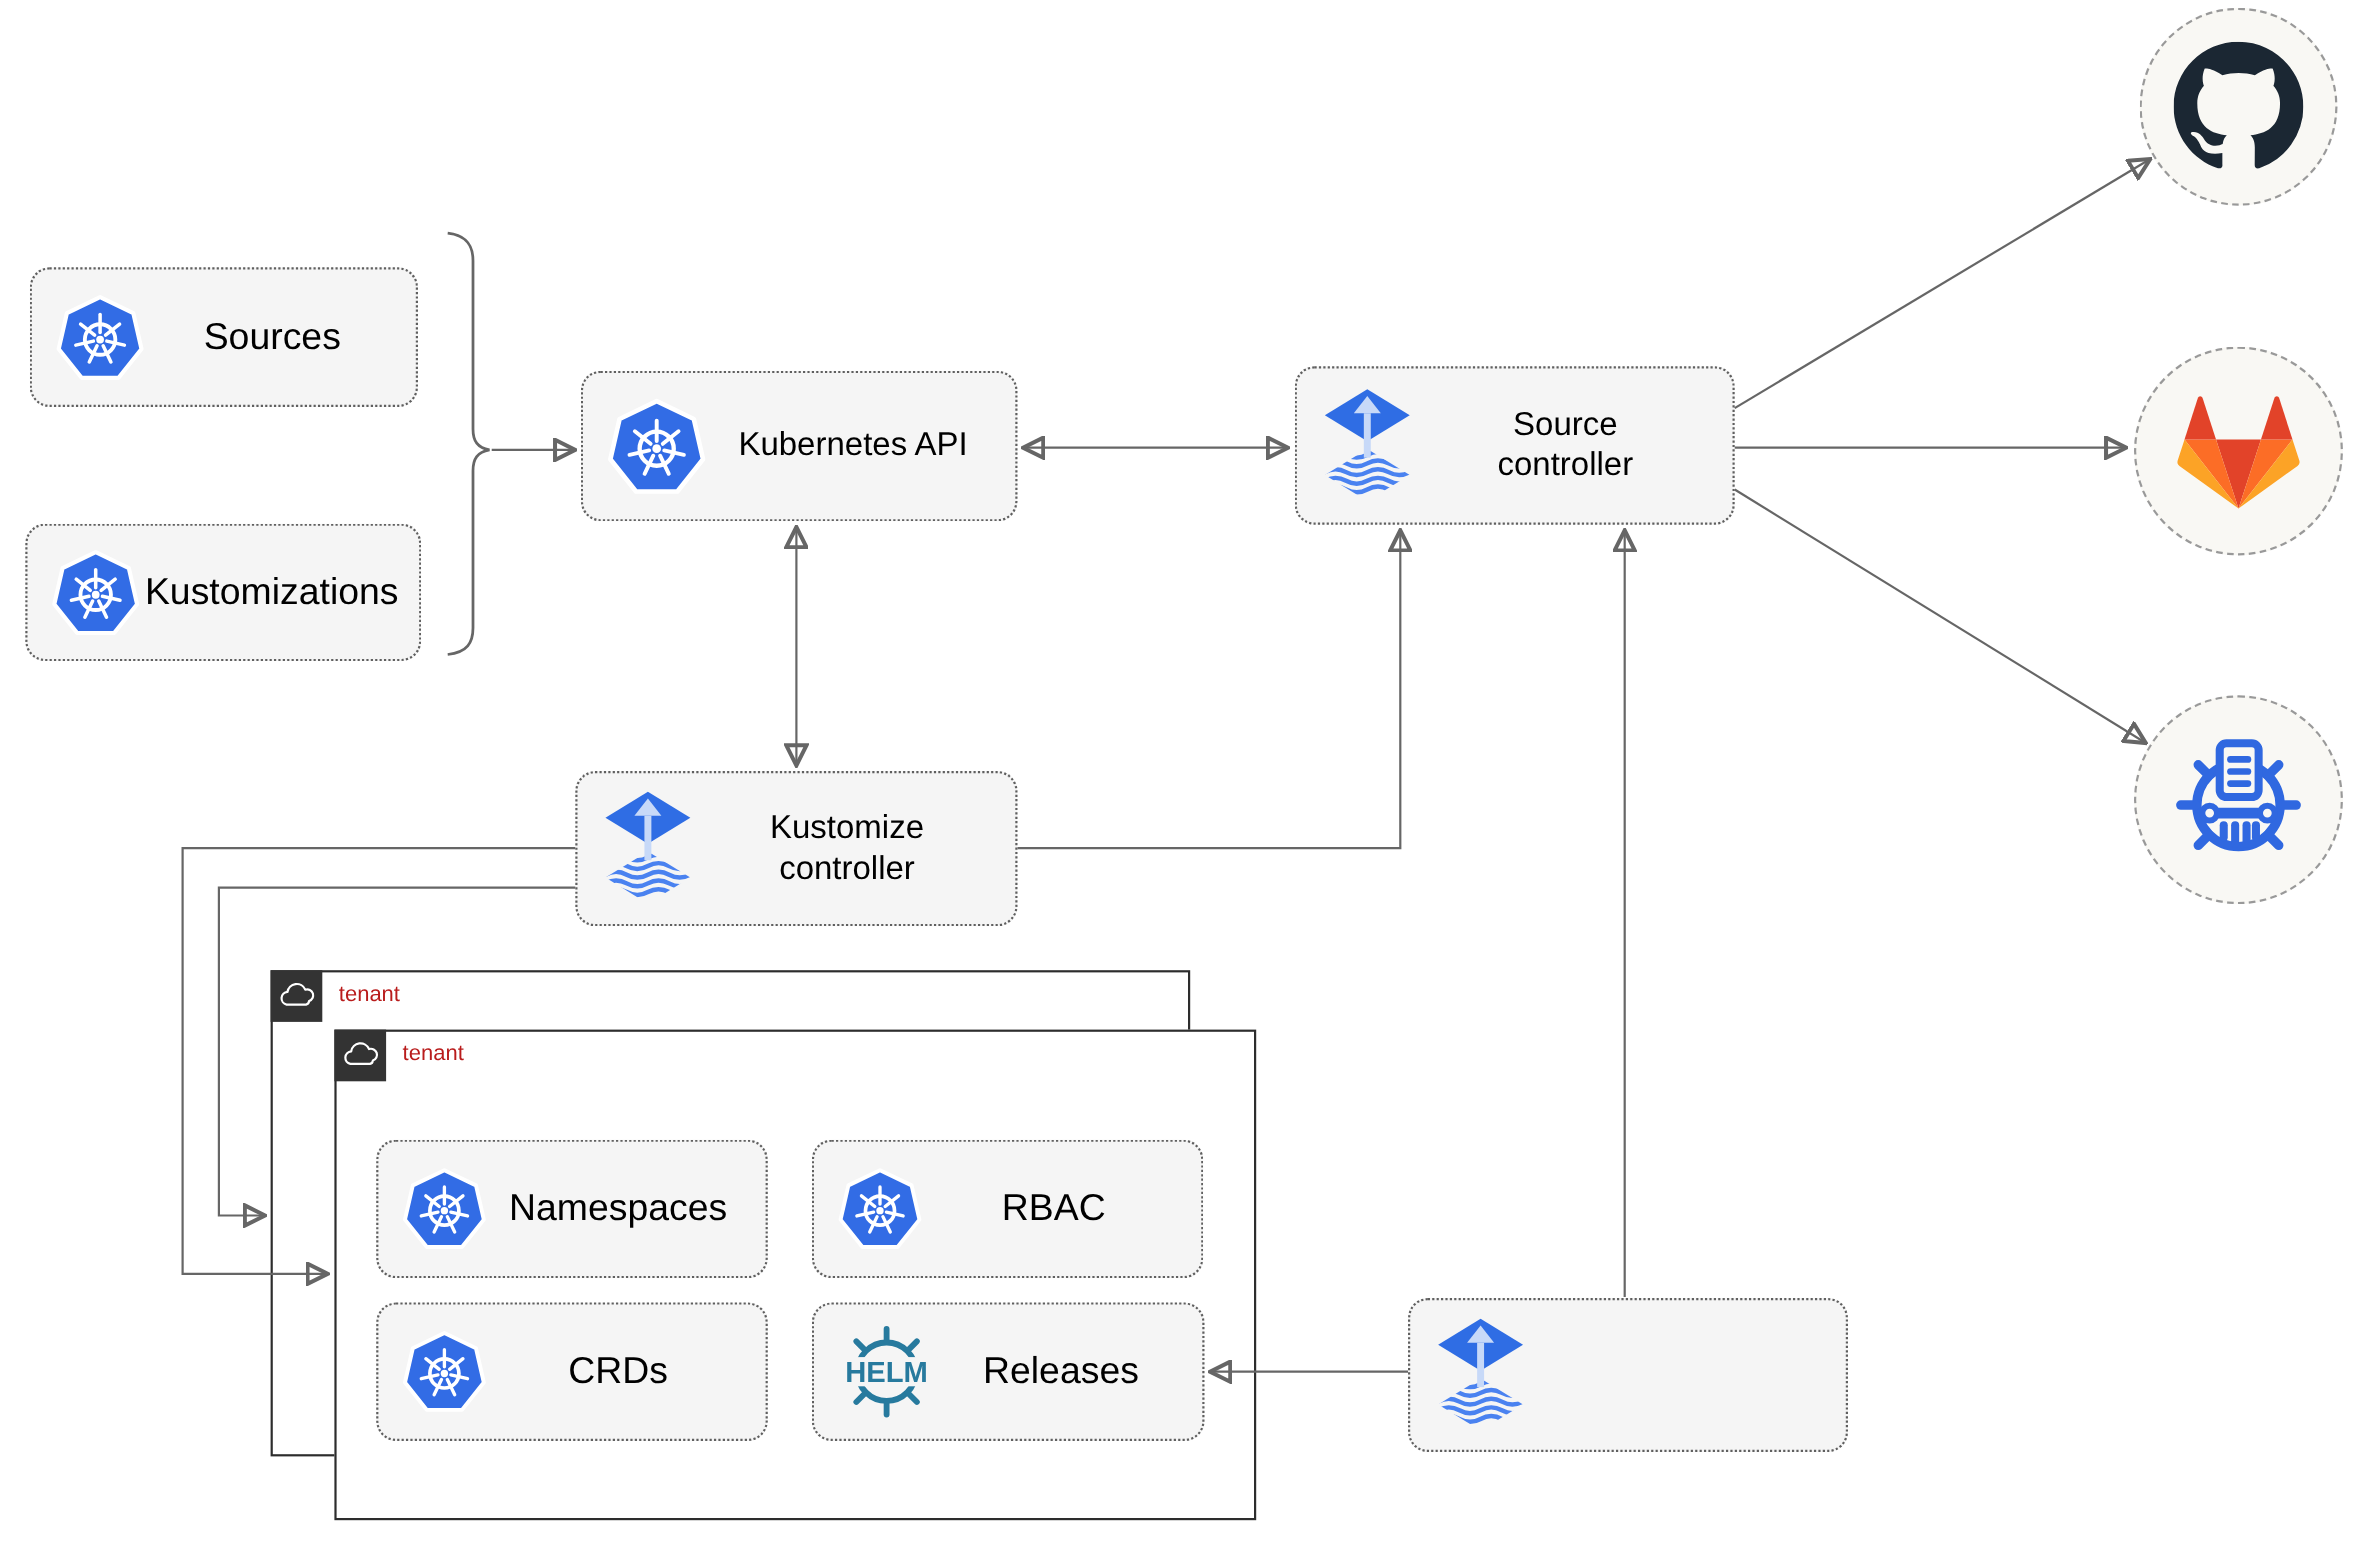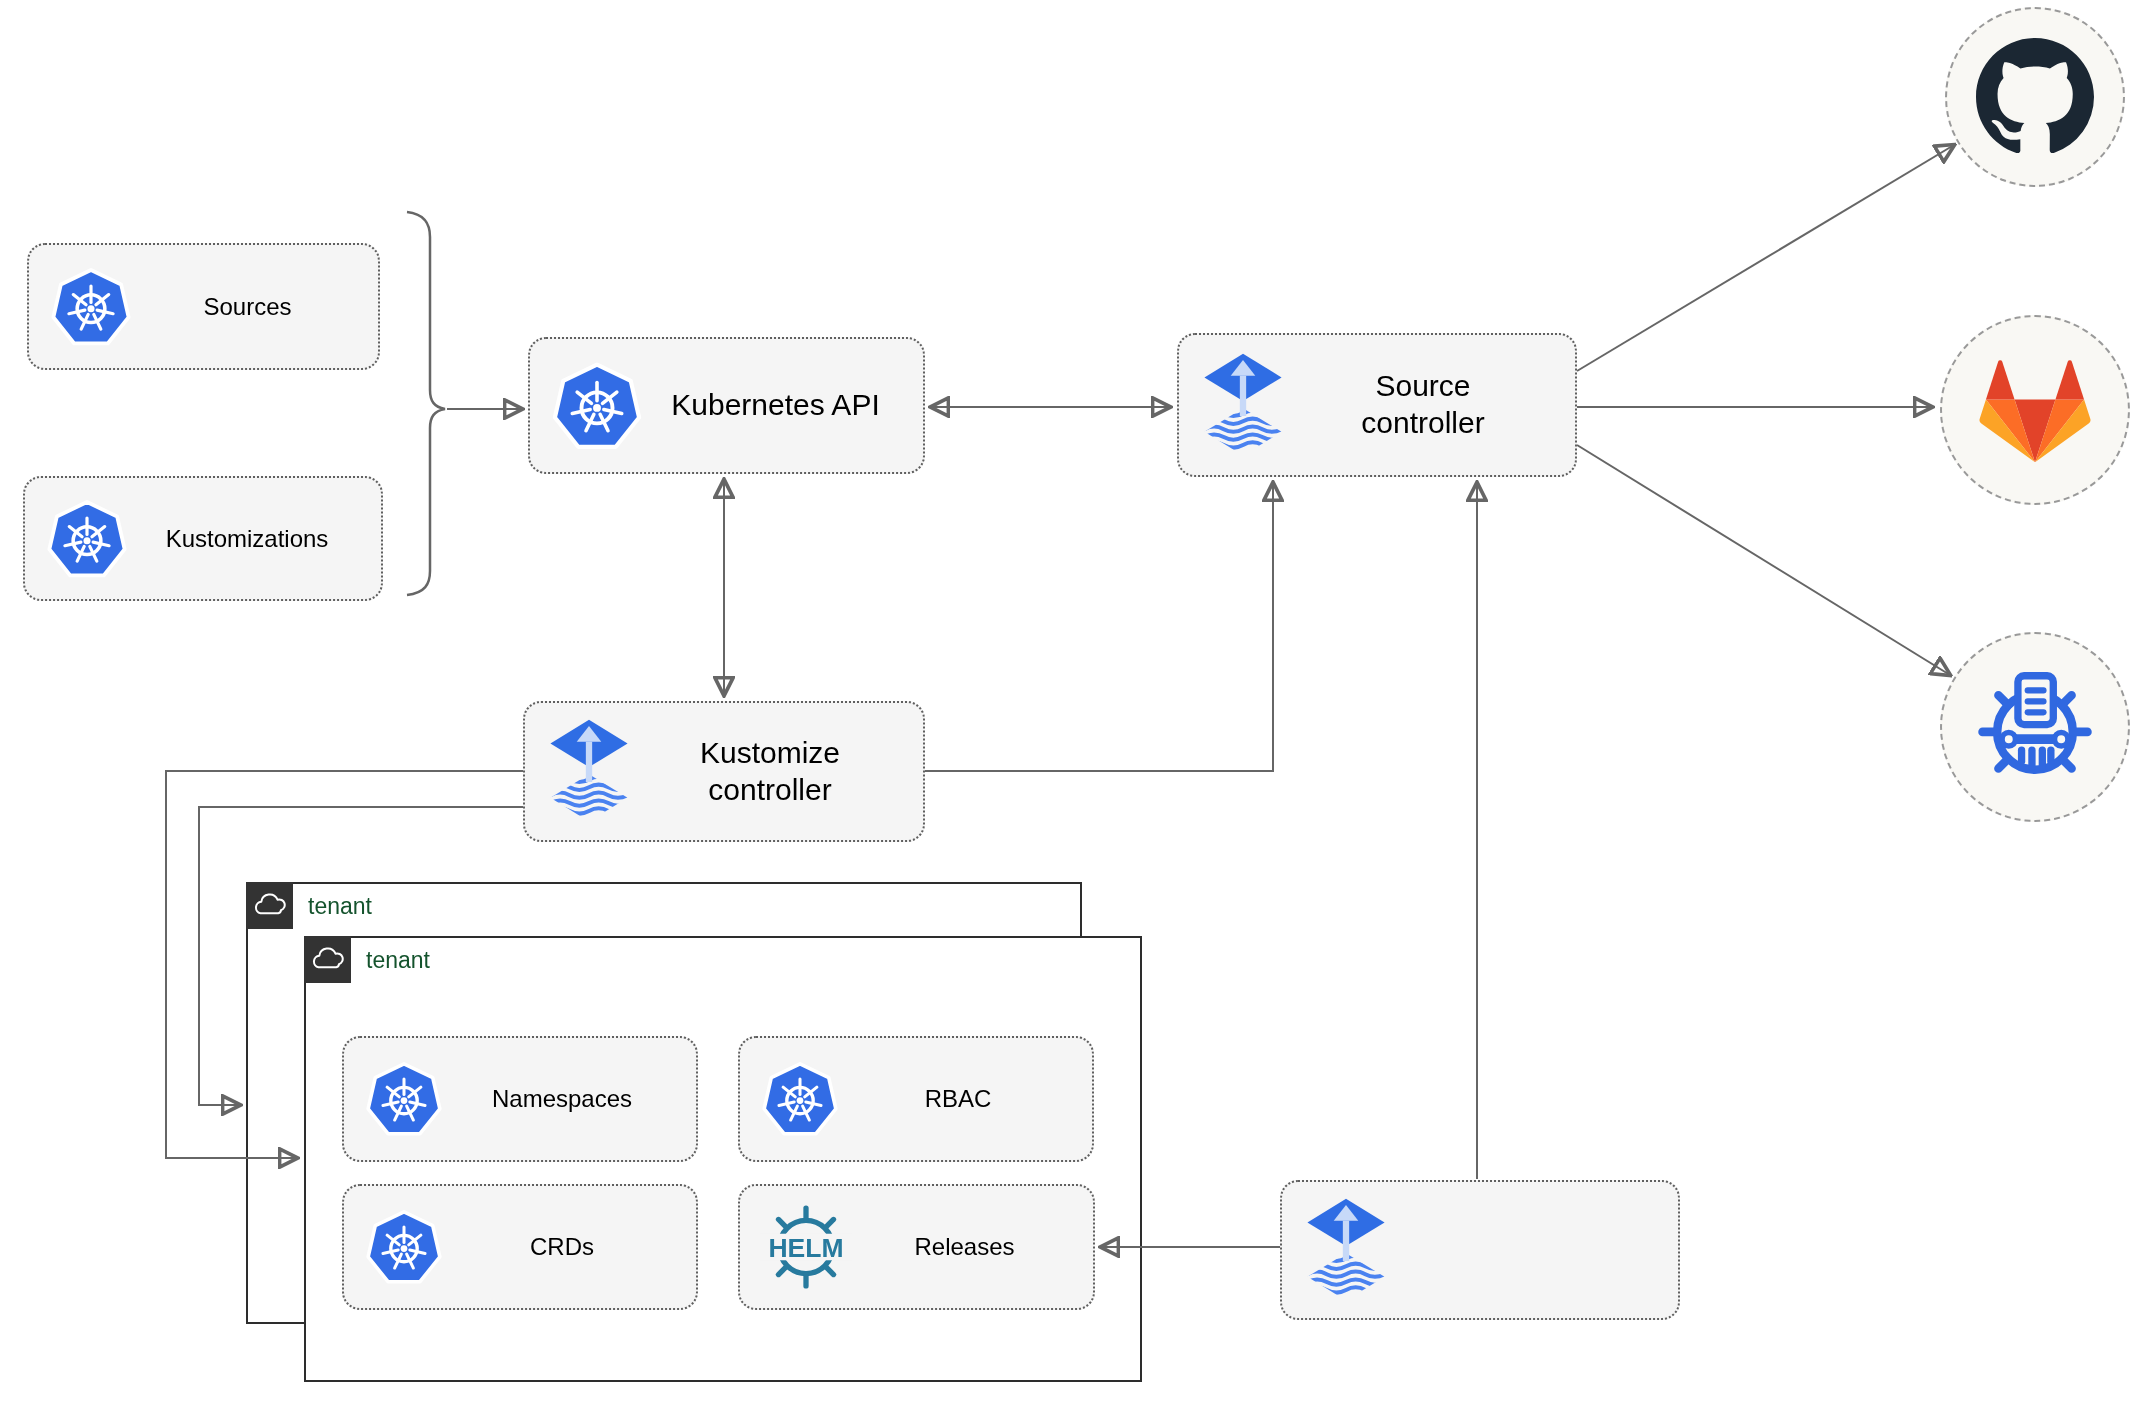--- a/index.html
+++ b/index.html
@@ -1,27 +1,27 @@
 <!DOCTYPE html>
 <html><head>
 <meta charset="utf-8">
 <style>
   html,body{margin:0;padding:0;background:#fff;}
   #canvas{position:relative;width:2144px;height:1407px;background:#ffffff;overflow:hidden;
           font-family:"Liberation Sans",sans-serif;}
   .node{position:absolute;background:#f5f5f5;border:2px dotted #5f5f5f;border-radius:18px;
         display:flex;align-items:center;box-sizing:border-box;padding:0 16px 0 20px;z-index:5;}
-  .node .lbl{flex:1;text-align:center;font-size:24px;color:#000;line-height:1.22;}
+  .node .lbl{flex:1;text-align:center;font-size:34px;color:#000;line-height:1.22;}
   .node .lbl.two{max-width:200px;margin:0 auto;}
   .node .big{font-size:30px;}
   .icon-wrap{display:flex;align-items:center;justify-content:center;}
   .tenant{position:absolute;background:#ffffff;border:2.5px solid #2d2d2d;box-sizing:border-box;}
   .tenant .tab{position:absolute;left:-2.5px;top:-2.5px;width:47px;height:47px;background:#333333;
                display:flex;align-items:center;justify-content:center;}
-  .tenant .tlbl{position:absolute;left:60px;top:9px;font-size:23px;color:#14532d;}
+  .tenant .tlbl{position:absolute;left:60px;top:9px;font-size:20px;color:#b91c1c;}
   .circle{position:absolute;border:2px dashed #999;border-radius:50%;background:#f9f8f4;
           display:flex;align-items:center;justify-content:center;z-index:5;box-sizing:border-box;}
   #edges{position:absolute;left:0;top:0;z-index:20;pointer-events:none;}
   #edges line,#edges path{stroke:#666666;stroke-width:2;fill:none;}
   #edges .brace{stroke-width:2.5;}
 </style>
 </head>
 <body>
 
 <div id="canvas">

